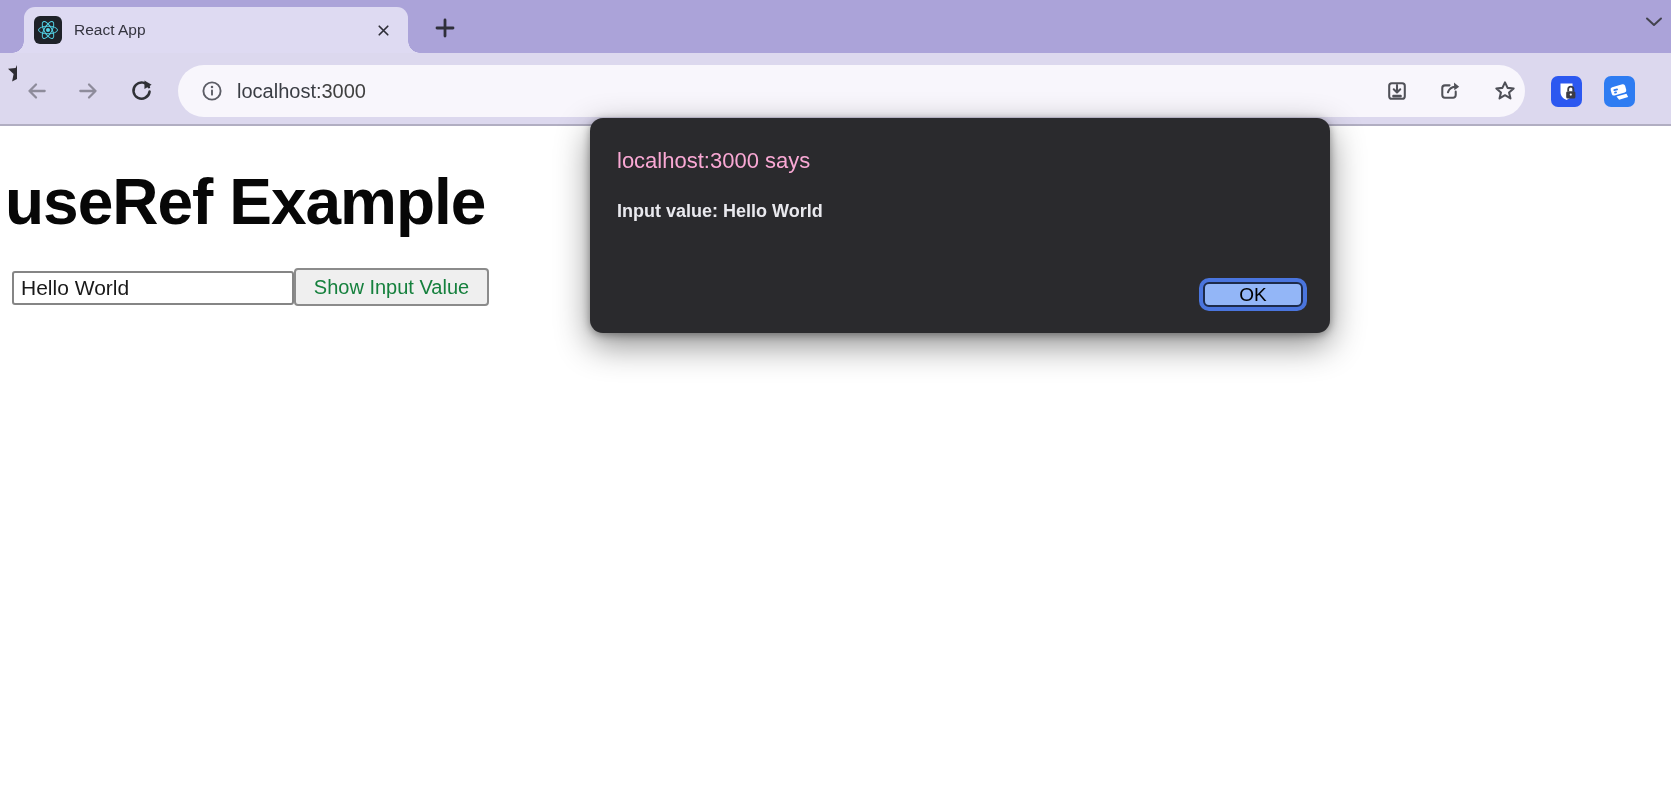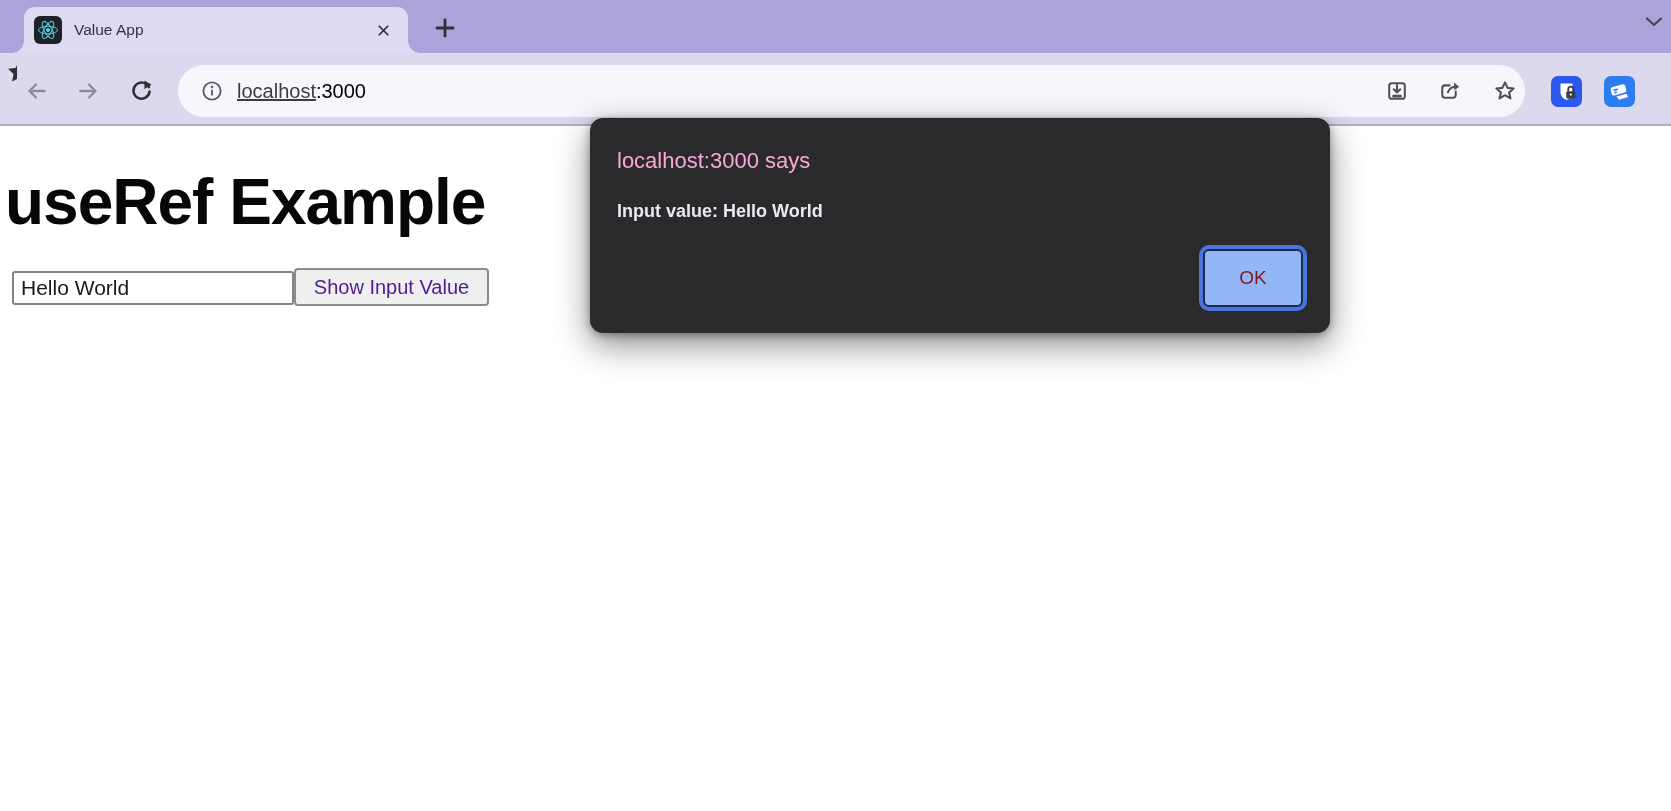--- a/index.html
+++ b/index.html
@@ -30,72 +30,72 @@
   .toolbar { position:absolute; left:0; top:53px; width:1671px; height:73px; background:#dcd8ee;
              border-bottom:2px solid #b1aec2; }
   .nav-btn { position:absolute; top:16px; width:44px; height:44px; border-radius:50%;
              display:flex; align-items:center; justify-content:center; cursor:pointer; }
   .nav-back { left:14px; } .nav-fwd { left:67px; } .nav-reload { left:119px; }
   .omnibox { position:absolute; left:178px; top:12px; width:1347px; height:52px;
              border-radius:26px; background:#f8f6fc; display:flex; align-items:center; }
   .site-info { margin-left:21px; display:flex; align-items:center; justify-content:center;
                width:26px; height:26px; cursor:pointer; flex:0 0 auto; }
   .url { margin-left:12px; font-size:20px; white-space:nowrap; }
-  .url .host { color:#3a3d44;text-decoration:underline; } .url .port { color:#000000; }
+  .url .host { color:#3a3d44; } .url .port { color:#404040; }
   .ob-icon { position:absolute; top:13px; width:26px; height:26px; display:flex;
              align-items:center; justify-content:center; cursor:pointer; }
   .ob-download { left:1206px; } .ob-share { left:1258px; } .ob-star { left:1314px; }
   .ext { position:absolute; top:23px; width:31px; height:31px; cursor:pointer; }
   .ext-shield { left:1551px; } .ext-card { left:1604px; }
   .ext-partial { left:1654px; top:21px; width:17px; height:36px; overflow:hidden; cursor:pointer; }
 
   
   .content { position:absolute; left:12px; top:128px; width:1671px; height:683px; background:#ffffff; }
   .page-heading { position:absolute; left:-7px; top:37px; font-size:64px; font-weight:700;
                   letter-spacing:-1px; color:#070707; white-space:nowrap; }
   .page-input { position:absolute; left:0; top:143px; width:282px; height:34px;
                 border:2px solid #858585; border-radius:3px; background:#fff; padding:0 7px;
                 font-family:"Liberation Sans", sans-serif; font-size:21px; color:#191919; }
   .show-btn { position:absolute; left:282px; top:140px; width:195px; height:38px;
               background:#efefef; border:2px solid #8b8b8b; border-radius:4px;
-              font-family:"Liberation Sans", sans-serif; font-size:20px; color:#4c1d95;
+              font-family:"Liberation Sans", sans-serif; font-size:20px; color:#15803d;
               cursor:pointer;text-align:center; }
 
   
   .alert { position:absolute; left:590px; top:118px; width:740px; height:215px;
            background:#2a2a2d; border-radius:13px; z-index:50;
            box-shadow:0 12px 34px rgba(0,0,0,.45), 0 2px 8px rgba(0,0,0,.35); }
   .alert-title { position:absolute; left:27px; top:30px; font-size:22px; color:#f9a8d4; }
   .alert-msg   { position:absolute; left:27px; top:83px; font-size:18px; color:#e9e9ee;font-weight:bold; }
-  .ok-btn { position:absolute; right:27px; bottom:26px; width:100px; height:58px;
+  .ok-btn { position:absolute; right:27px; bottom:26px; width:100px; height:25px;
             background:#93b6f7; border:2px solid #1d2b4a; border-radius:6px;
             box-shadow:0 0 0 4px #4a75de;
             font-family:"Liberation Sans", sans-serif; font-size:19px; font-weight:500;
-            color:#7f1d1d; cursor:pointer; }
+            color:#000000; cursor:pointer; }
 
   svg { display:block; }
 </style>
 </head>
 <body>
 
 <div class="stage">
 
   <div class="tabstrip">
     <div class="tab">
       <div class="favicon">
         <svg width="22" height="22" viewBox="-11 -11 22 22">
           <circle r="2" fill="#53d3e7"></circle>
           <g fill="none" stroke="#53d3e7" stroke-width="1">
             <ellipse rx="9.5" ry="3.8"></ellipse>
             <ellipse rx="9.5" ry="3.8" transform="rotate(60)"></ellipse>
             <ellipse rx="9.5" ry="3.8" transform="rotate(120)"></ellipse>
           </g>
         </svg>
       </div>
-      <span class="tab-title">Value App</span>
+      <span class="tab-title">React App</span>
       <span class="tab-close">
         <svg width="17" height="17" viewBox="0 0 24 24" fill="none" stroke="#2e2e38" stroke-width="2.4" stroke-linecap="round">
           <path d="M6 6l12 12M18 6L6 18"></path>
         </svg>
       </span>
     </div>
     <div class="newtab-btn">
       <svg width="24" height="24" viewBox="0 0 24 24" fill="none" stroke="#2f2f3a" stroke-width="2.8" stroke-linecap="round">
         <path d="M12 4v16M4 12h16"></path>
       </svg>

